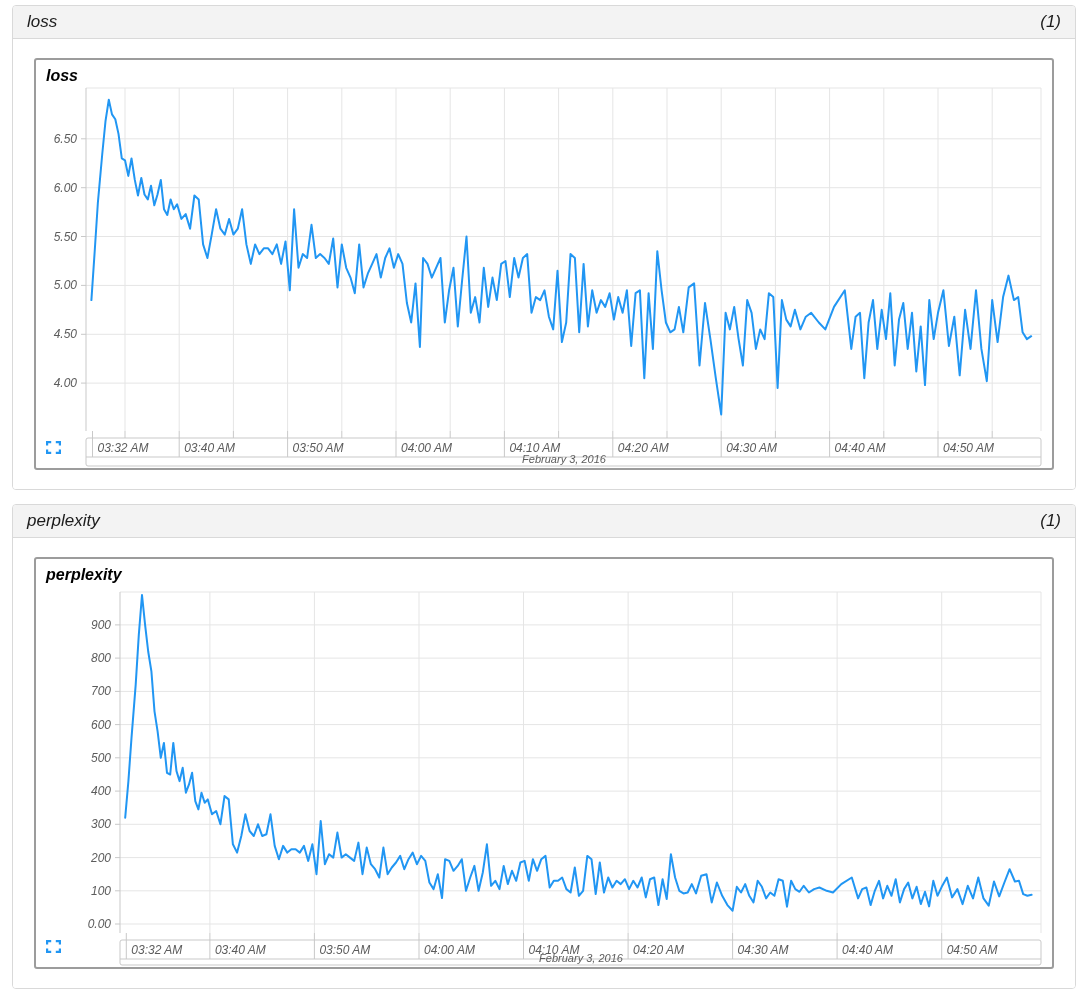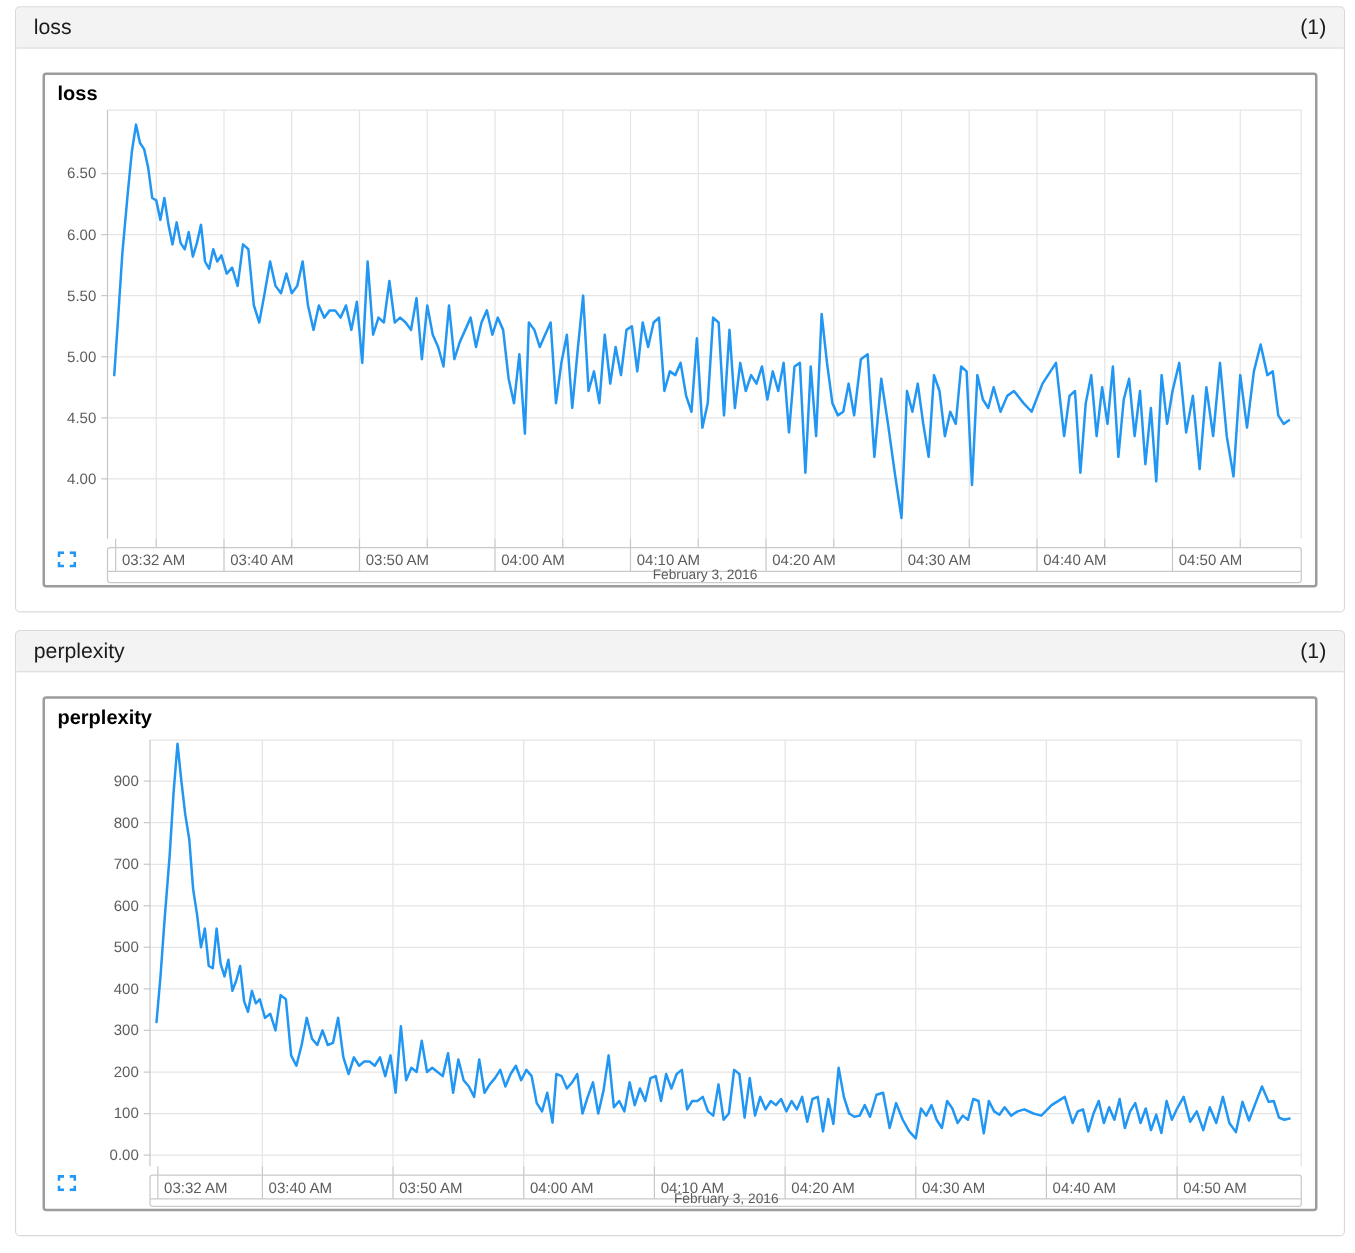--- a/index.html
+++ b/index.html
@@ -6,20 +6,21 @@
   html,body { background:#ffffff; width:1084px; font-family:"Liberation Sans", sans-serif; }
   body { padding:5px 8px 10px 12px; }
 
   .group-panel {
     width:1064px;
     border:1px solid #d9d9d9;
     border-radius:4px;
     background:#ffffff;
     margin-bottom:14px;
     overflow:hidden;
+    font-style:italic;
   }
   .group-header {
     background:#f3f3f3;
     border-bottom:1px solid #d9d9d9;
     height:33px;
     display:flex;
     align-items:center;
     justify-content:space-between;
     padding:0 14px;
     font-size:17px;

